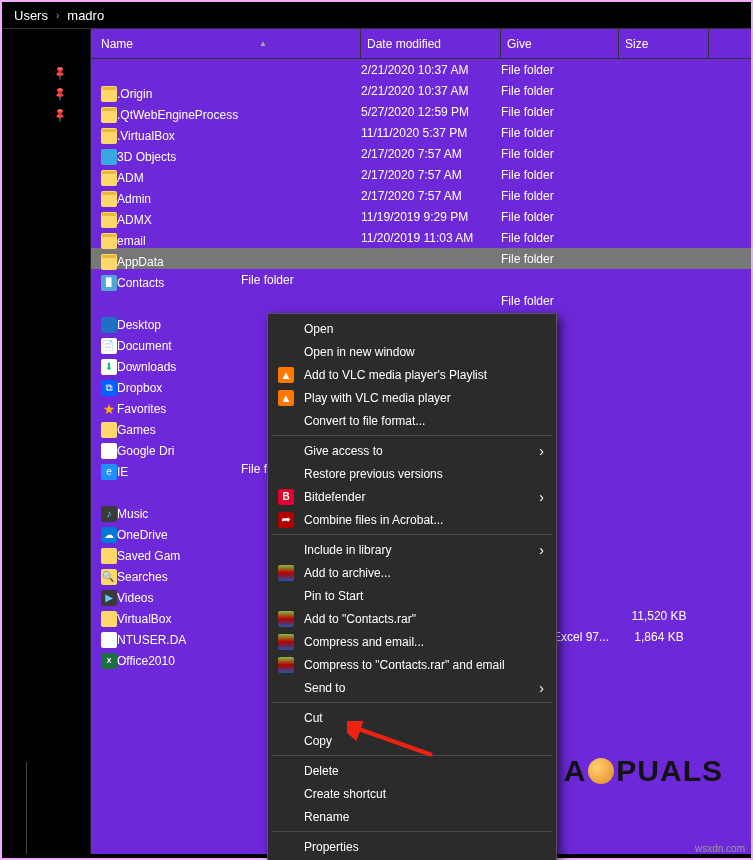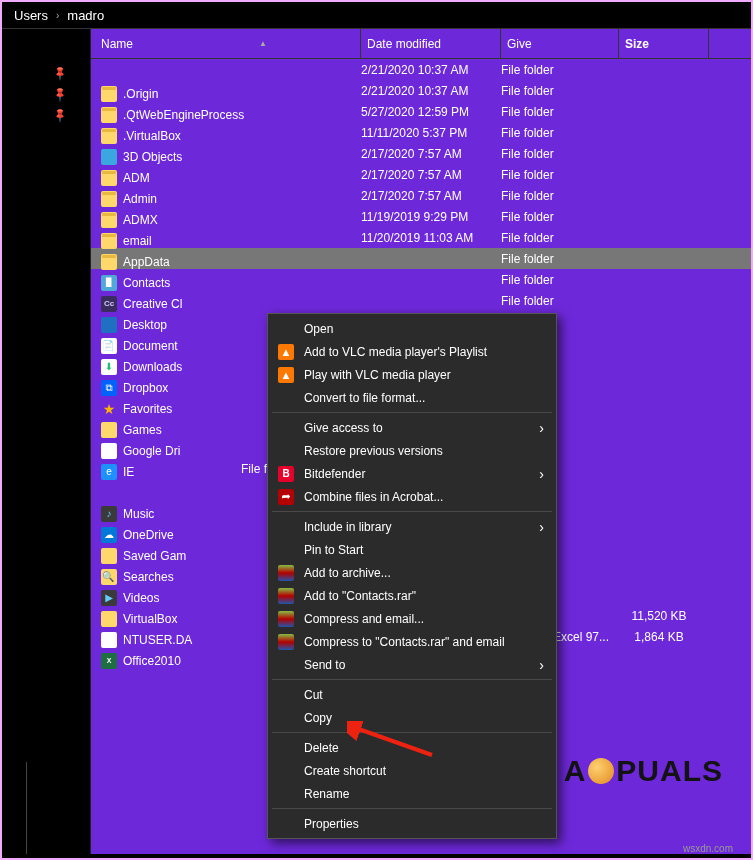--- a/index.html
+++ b/index.html
@@ -49,34 +49,34 @@
     border-bottom: 1px solid #333;
     height: 30px;
     align-items: center;
     padding-left: 10px;
     color: #fff;
     font-size: 12px;
   }
   .col-name { width: 260px; display:flex; align-items:center; gap:6px;}
   .col-date { width: 140px; }
   .col-type { width: 118px; }
-  .col-size { width: 90px; text-align:left;font-weight:bold;}
+  .col-size { width: 90px; text-align:left;}
   .col-head { border-right:1px solid #333; height:100%; display:flex; align-items:center; padding-left:6px; }
   .col-head:first-child { padding-left:0;}
   .sort-ind { font-size:8px; color:#aaa; margin-left:120px;}
   .rows { }
   .row {
     display: flex;
     align-items: center;
     height: 21px;
     padding-left: 10px;
     color: #fff;
   }
   .row.selected { background:#777; }
-  .row .c-name { width:260px; display:flex; align-items:center; gap:6px; white-space:nowrap; overflow:hidden;margin-top:48px;}
+  .row .c-name { width:260px; display:flex; align-items:center; white-space:nowrap; overflow:hidden;margin-top:48px;}
   .row .c-date { width:140px; color:#fff;}
   .row .c-type { width:118px; color:#fff;}
   .row .c-size { width:90px; text-align:center; padding-right:10px;}
   .ico {
     width:16px; height:16px; display:inline-flex; align-items:center; justify-content:center;
     border-radius:2px; font-size:10px; flex-shrink:0;
   }
   .folder-ico { background:#ffd86b; }
   .folder-ico::before { content:""; display:block; width:14px; height:10px; background:#ffd86b; border-top:3px solid #e8b93e; border-radius:1px;}
   .blue-obj { background:#3ba7e0;}
@@ -152,21 +152,21 @@
     align-items:center;
     gap:2px;
     z-index:2;
   }
   .watermark .orb {
     width:26px; height:26px; border-radius:50%;
     background:radial-gradient(circle at 35% 35%, #ffd070, #e08a1f);
     display:inline-block;
   }
   .wsxdn {
-    position:absolute; right:18px; bottom:4px; font-size:10px; color:#999;
+    position:absolute; right:6px; bottom:4px; font-size:10px; color:#999;
   }
   .vline { position:absolute; left:24px; top:760px; bottom:4px; width:1px; background:#444;}
 </style>
 </head>
 <body>
 
 <div class="outer-border">
   <div class="breadcrumb">
     <span>Users</span>
     <span class="chev">›</span>
@@ -282,24 +282,20 @@
           <div class="row selected">
             <div class="c-name">
               <span class="ico contacts-ico">▉</span>
               <span>Contacts</span>
             </div>
             <div class="c-date"></div>
             <div class="c-type">File folder</div>
             <div class="c-size"></div>
           </div>
           <div class="row">
-            <div class="c-name">
-              <span class="ico cc-ico">Cc</span>
-              <span>Creative Cl</span>
-            </div>
             <div class="c-date"></div>
             <div class="c-type">File folder</div>
             <div class="c-size"></div>
           </div>
           <div class="row">
             <div class="c-name">
               <span class="ico desktop-ico"></span>
               <span>Desktop</span>
             </div>
             <div class="c-date"></div>
@@ -443,20 +439,21 @@
               <span>Office2010</span>
             </div>
             <div class="c-date"></div>
             <div class="c-type">Microsoft Excel 97...</div>
             <div class="c-size">1,864 KB</div>
           </div>
         </div>
 
       <div class="ctx">
         <div class="ctx-item">Open</div>
+        <div class="ctx-item">Open in new window</div>
         <div class="ctx-item">
           <span class="ctx-ico vlc-ico">▲</span>
           <span>Add to VLC media player's Playlist</span>
         </div>
         <div class="ctx-item">
           <span class="ctx-ico vlc-ico">▲</span>
           <span>Play with VLC media player</span>
         </div>
         <div class="ctx-item">Convert to file format...</div>
         <div class="ctx-sep"></div>
@@ -465,25 +462,25 @@
         <div class="ctx-item ctx-sub">
           <span class="ctx-ico bd-ico">B</span>
           <span>Bitdefender</span>
         </div>
         <div class="ctx-item">
           <span class="ctx-ico acro-ico">➦</span>
           <span>Combine files in Acrobat...</span>
         </div>
         <div class="ctx-sep"></div>
         <div class="ctx-item ctx-sub">Include in library</div>
-        <div class="ctx-item">Pin to Start</div>
         <div class="ctx-item">
           <span class="ctx-ico rar-ico"></span>
           <span>Add to archive...</span>
         </div>
+        <div class="ctx-item">Pin to Start</div>
         <div class="ctx-item">
           <span class="ctx-ico rar-ico"></span>
           <span>Add to "Contacts.rar"</span>
         </div>
         <div class="ctx-item">
           <span class="ctx-ico rar-ico"></span>
           <span>Compress and email...</span>
         </div>
         <div class="ctx-item">
           <span class="ctx-ico rar-ico"></span>

